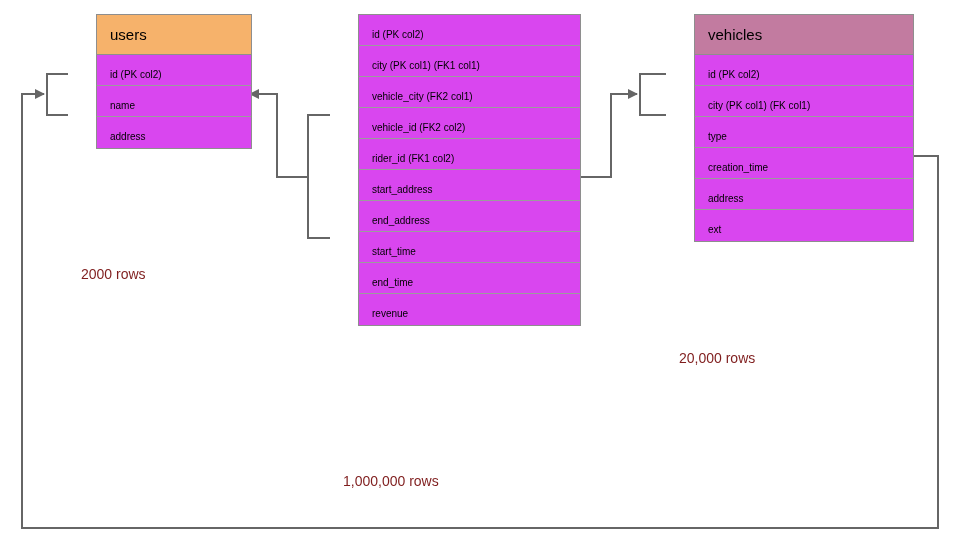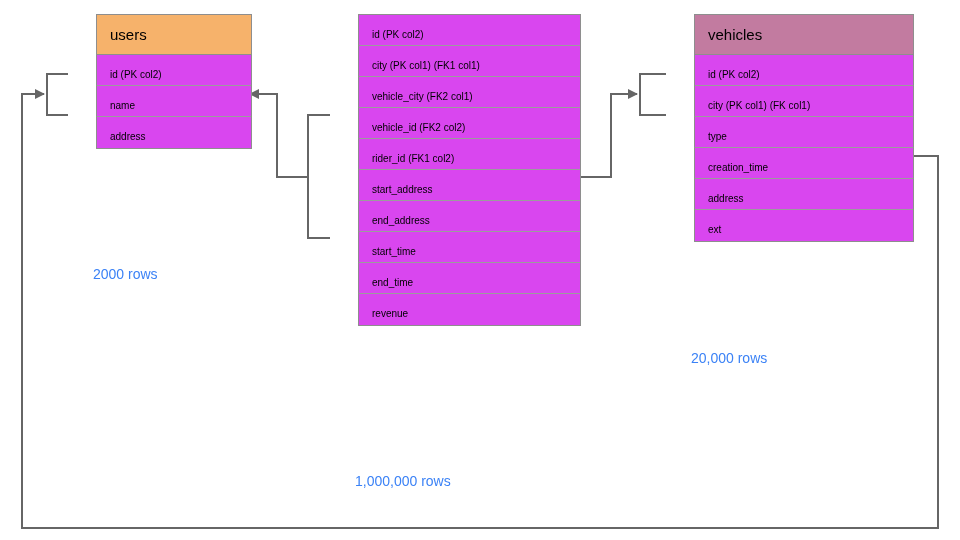--- a/index.html
+++ b/index.html
@@ -53,23 +53,22 @@
     border-bottom: 1px solid #9c9c9c;
     box-sizing: border-box;
     white-space: nowrap;
     overflow: hidden;
     background: #d946ef;
   }
   .db-row:last-child { border-bottom: none; }
   .row-count {
     position: absolute;
     font-size: 14px;
-    color: #3b82f6;
+    color: #7f1d1d;
     white-space: nowrap;
-    margin-left: 12px;
   }
   #table-users    { left: 68px;  top: 14px; width: 156px; }
   #table-rides    { left: 330px; top: 14px; width: 223px; }
   #table-vehicles { left: 666px; top: 14px; width: 220px; }
   #count-users    { left: 81px;  top: 266px; }
   #count-rides    { left: 343px; top: 473px; }
   #count-vehicles { left: 679px; top: 350px; }
 </style>
 </head>
 <body>

